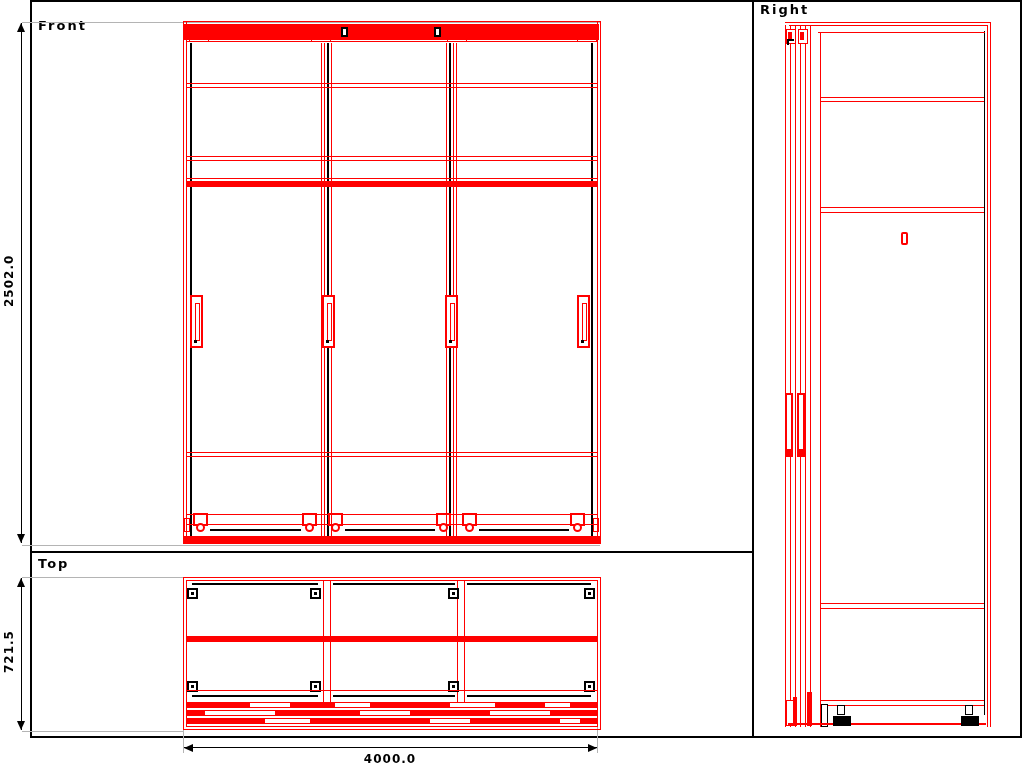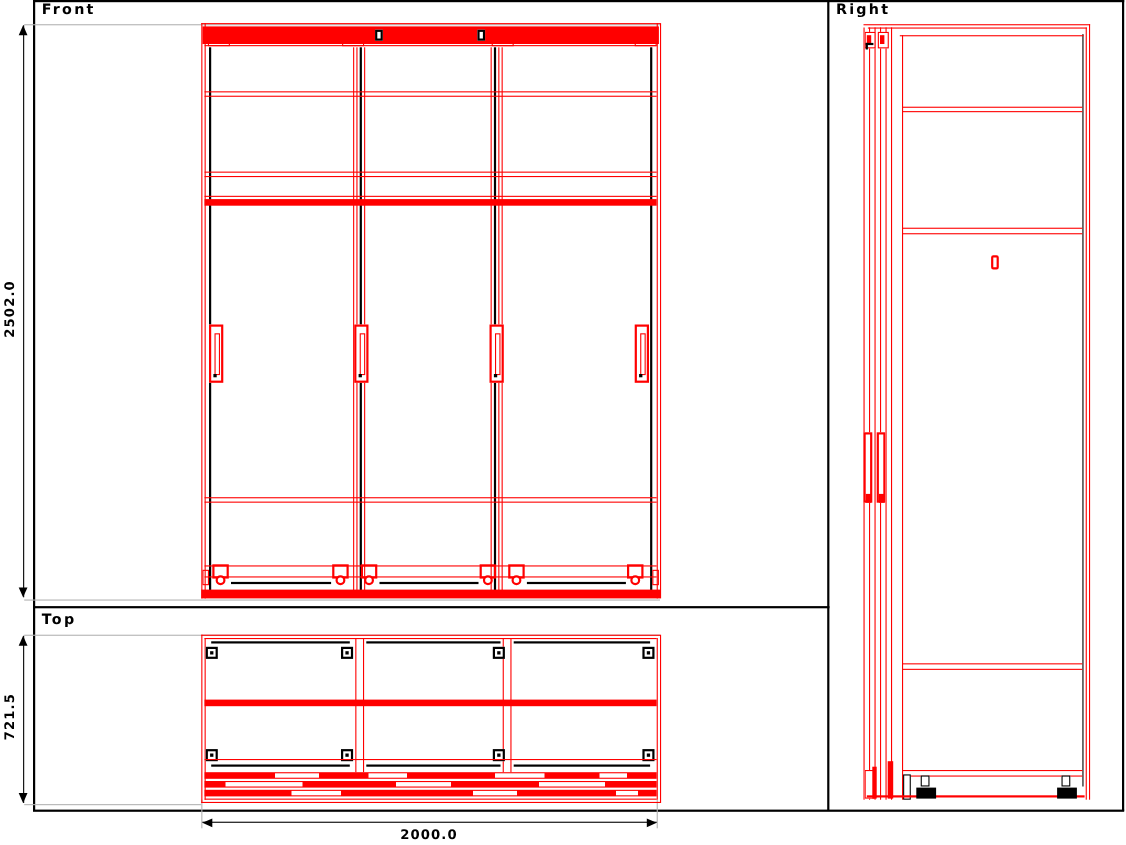--- a/index.html
+++ b/index.html
@@ -32,21 +32,21 @@
 
 <div class="canvas">
 
   <div class="lk" style="left:30px;top:0;width:992px;height:2px"></div>
   <div class="lk" style="left:30px;top:0;width:2px;height:737px"></div>
   <div class="lk" style="left:1020px;top:0;width:2px;height:737px"></div>
   <div class="lk" style="left:30px;top:736px;width:992px;height:2px"></div>
   <div class="lk" style="left:752px;top:0;width:2px;height:737px"></div>
   <div class="lk" style="left:30px;top:551px;width:724px;height:2px"></div>
 
-  <div class="plabel" style="left:38px;top:2px">Front</div>
+  <div class="plabel" style="left:38px;top:18px">Front</div>
   <div class="plabel" style="left:38px;top:556px">Top</div>
   <div class="plabel" style="left:760px;top:2px">Right</div>
 
   <div>
     <div class="lg" style="left:22px;top:22px;width:578px;height:1px"></div>
     <div class="lg" style="left:22px;top:545px;width:578px;height:1px"></div>
     <div class="lk" style="left:21px;top:23px;width:1px;height:520px"></div>
     <div class="arr up" style="left:17px;top:23px"></div>
     <div class="arr dn" style="left:17px;top:534px"></div>
     <div class="dimtext vtext" style="left:-14px;top:277px;width:46px">2502.0</div>
@@ -60,21 +60,21 @@
     <div class="arr dn" style="left:17px;top:721px"></div>
     <div class="dimtext vtext" style="left:-11px;top:646px;width:40px">721.5</div>
   </div>
 
   <div>
     <div class="lg" style="left:183px;top:727px;width:1px;height:26px"></div>
     <div class="lg" style="left:597px;top:727px;width:1px;height:26px"></div>
     <div class="lk" style="left:184px;top:747px;width:413px;height:1px"></div>
     <div class="arr lf" style="left:184px;top:744px"></div>
     <div class="arr rt" style="left:588px;top:744px"></div>
-    <div class="dimtext" style="left:360px;top:752px;width:60px">2000.0</div>
+    <div class="dimtext" style="left:360px;top:752px;width:60px">4000.0</div>
   </div>
 
   <div>
 
     <div class="lr" style="left:183px;top:21px;width:1px;height:523px"></div>
     <div class="lr" style="left:186px;top:21px;width:1px;height:523px"></div>
     <div class="lr" style="left:597px;top:21px;width:1px;height:523px"></div>
     <div class="lr" style="left:600px;top:21px;width:1px;height:523px"></div>
     <div class="lk" style="left:190px;top:43px;width:2px;height:494px"></div>
     <div class="lk" style="left:591px;top:43px;width:2px;height:494px"></div>

